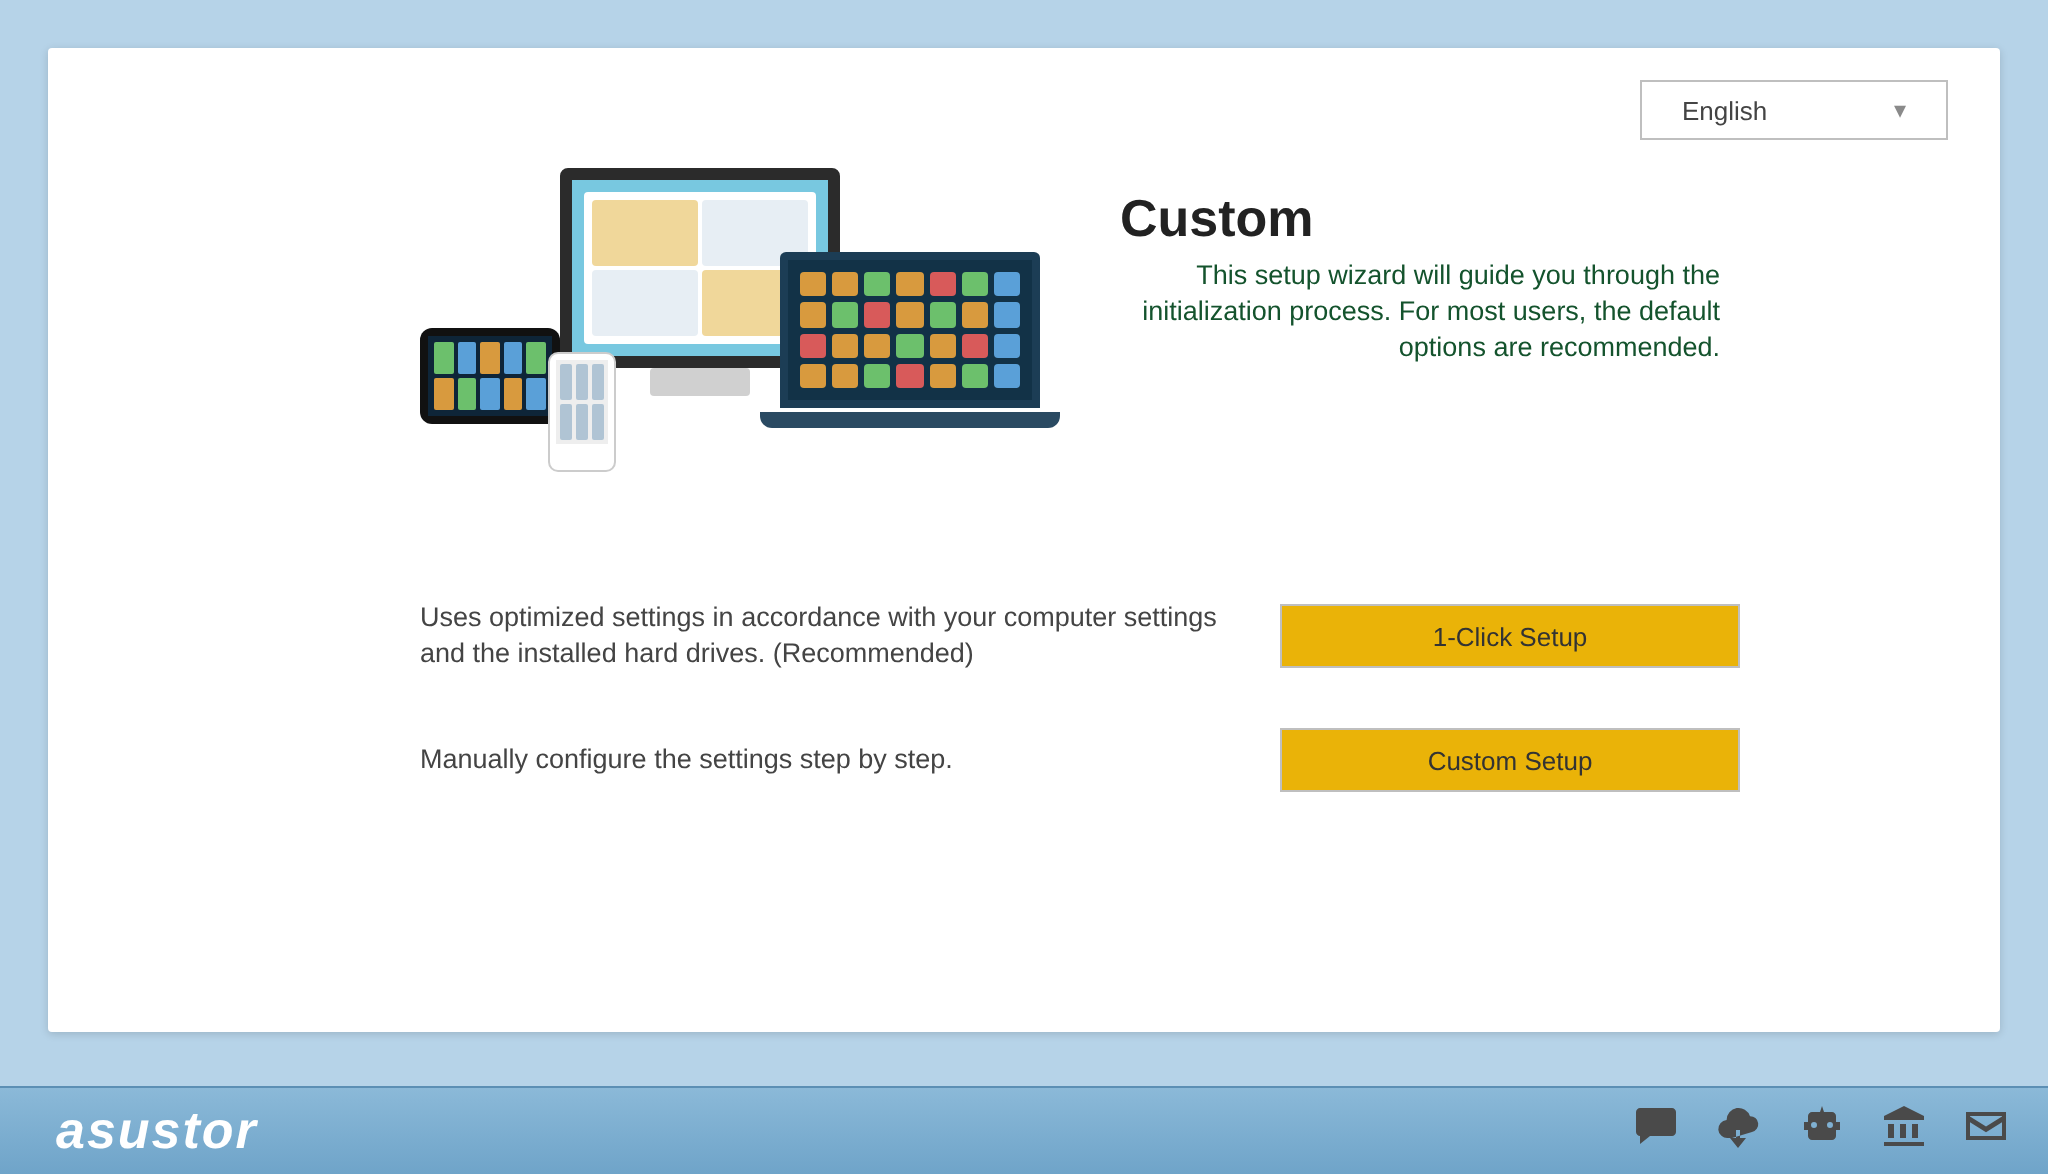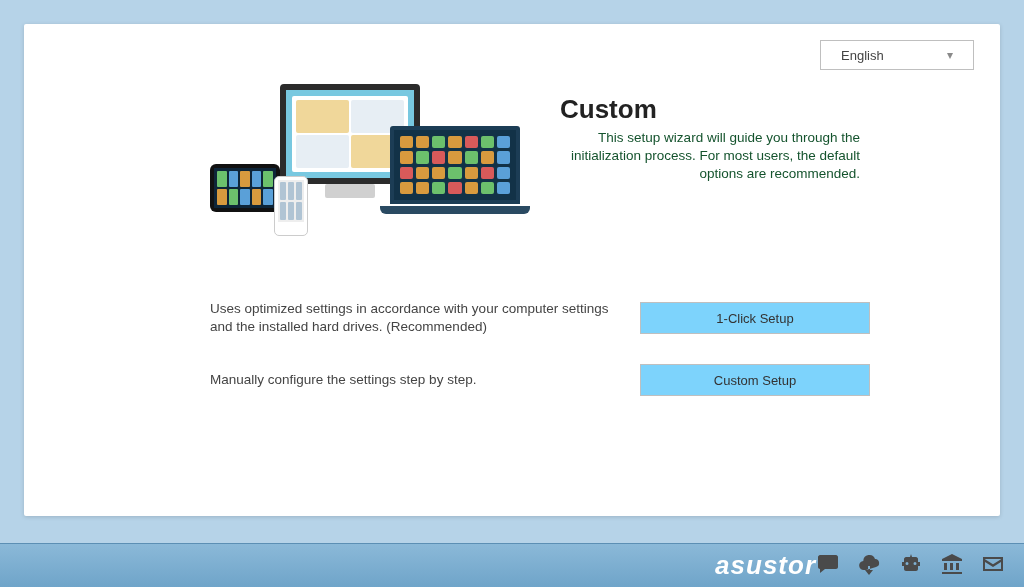--- a/index.html
+++ b/index.html
@@ -76,36 +76,36 @@
     .opt-text {
       flex: 0 0 410px;
       font-size: 13.5px;
       color: #444;
       line-height: 1.35;
     }
     .opt-btn {
       width: 230px;
       height: 32px;
       border: 1px solid #bfbfbf;
-      background: #7dd3fc;
+      background: #eab308;
       display: flex;
       align-items: center;
       justify-content: center;
       font-size: 13px;
       color: #333;
       cursor: pointer;
     }
     .footer {
       position: absolute;
       left: 0; right: 0; bottom: 0;
       height: 44px;
       background: linear-gradient(#8bb9d8, #6fa4c9);
       display: flex;
       align-items: center;
-      justify-content: flex-end;
+      justify-content: space-between;
       padding: 0 18px 0 28px;
       border-top: 1px solid #5c8fb4;
     }
     .brand {
       color: #fff;
       font-size: 26px;
       font-weight: 700;
       letter-spacing: 1px;
       font-style: italic;
     }

